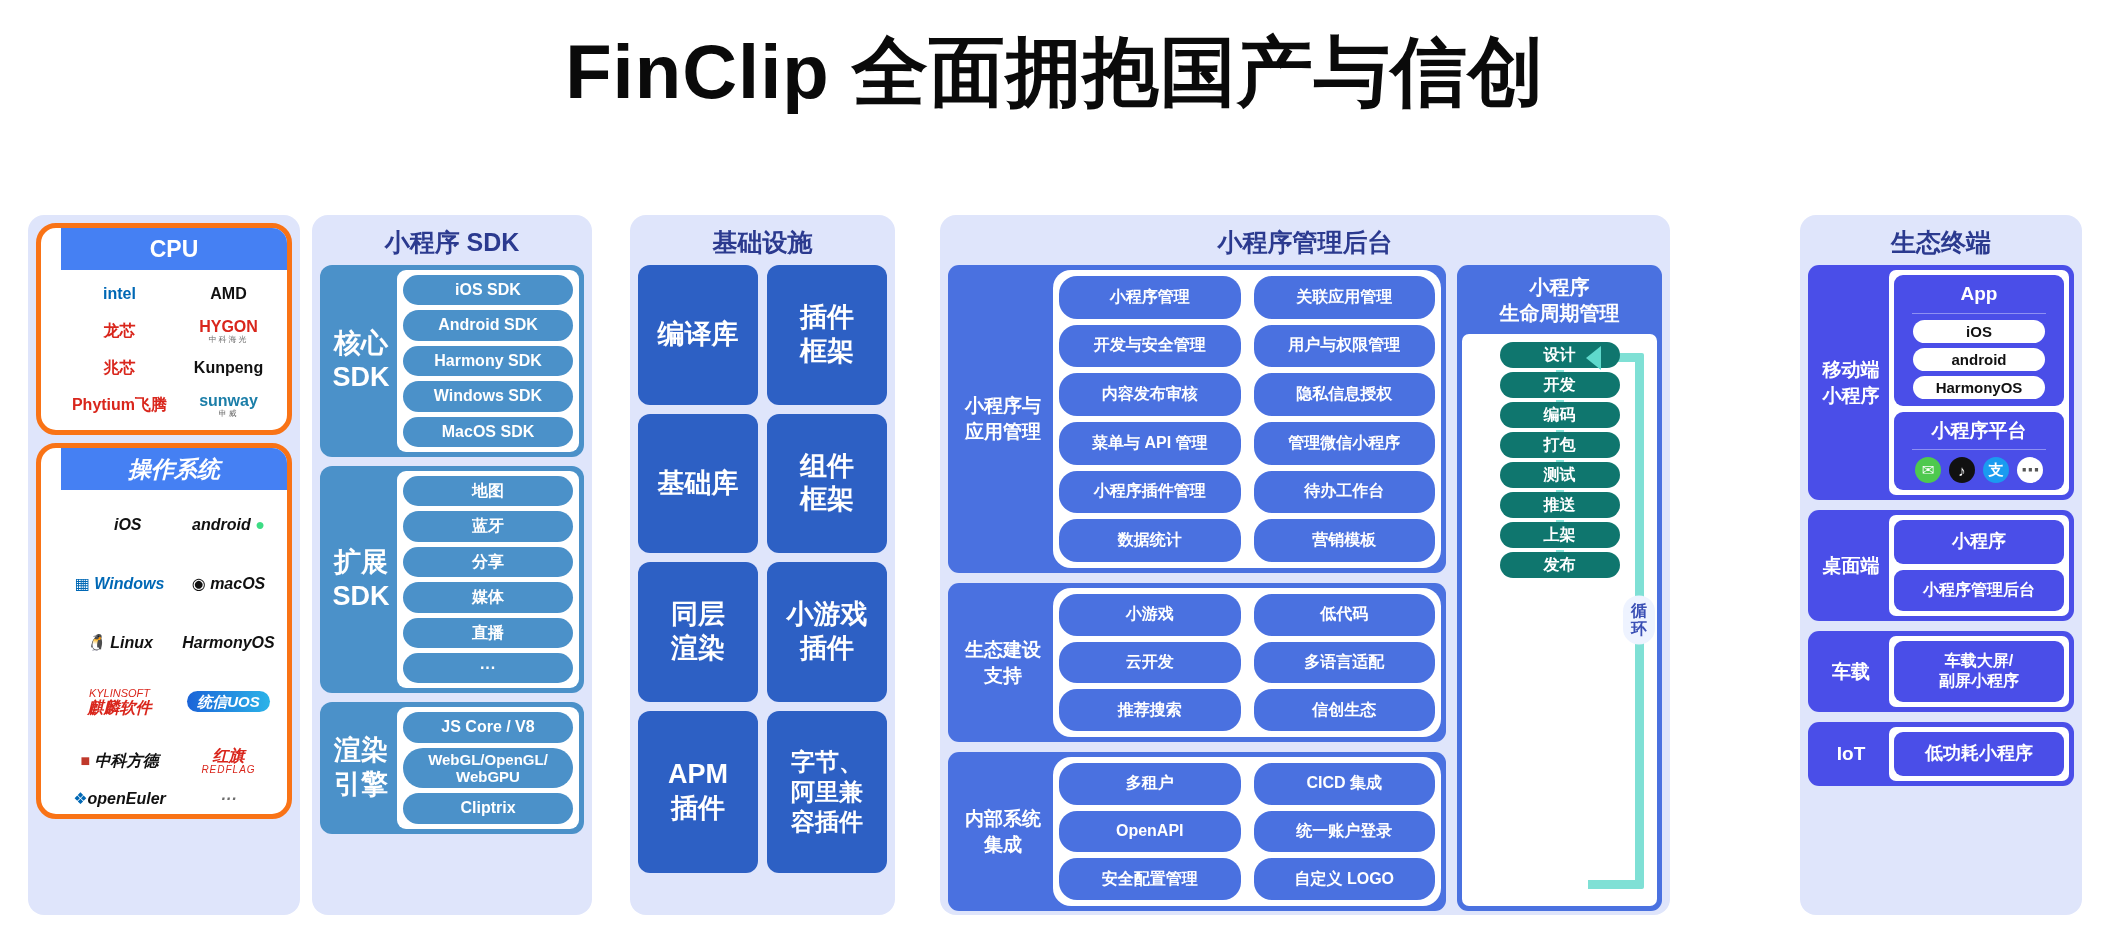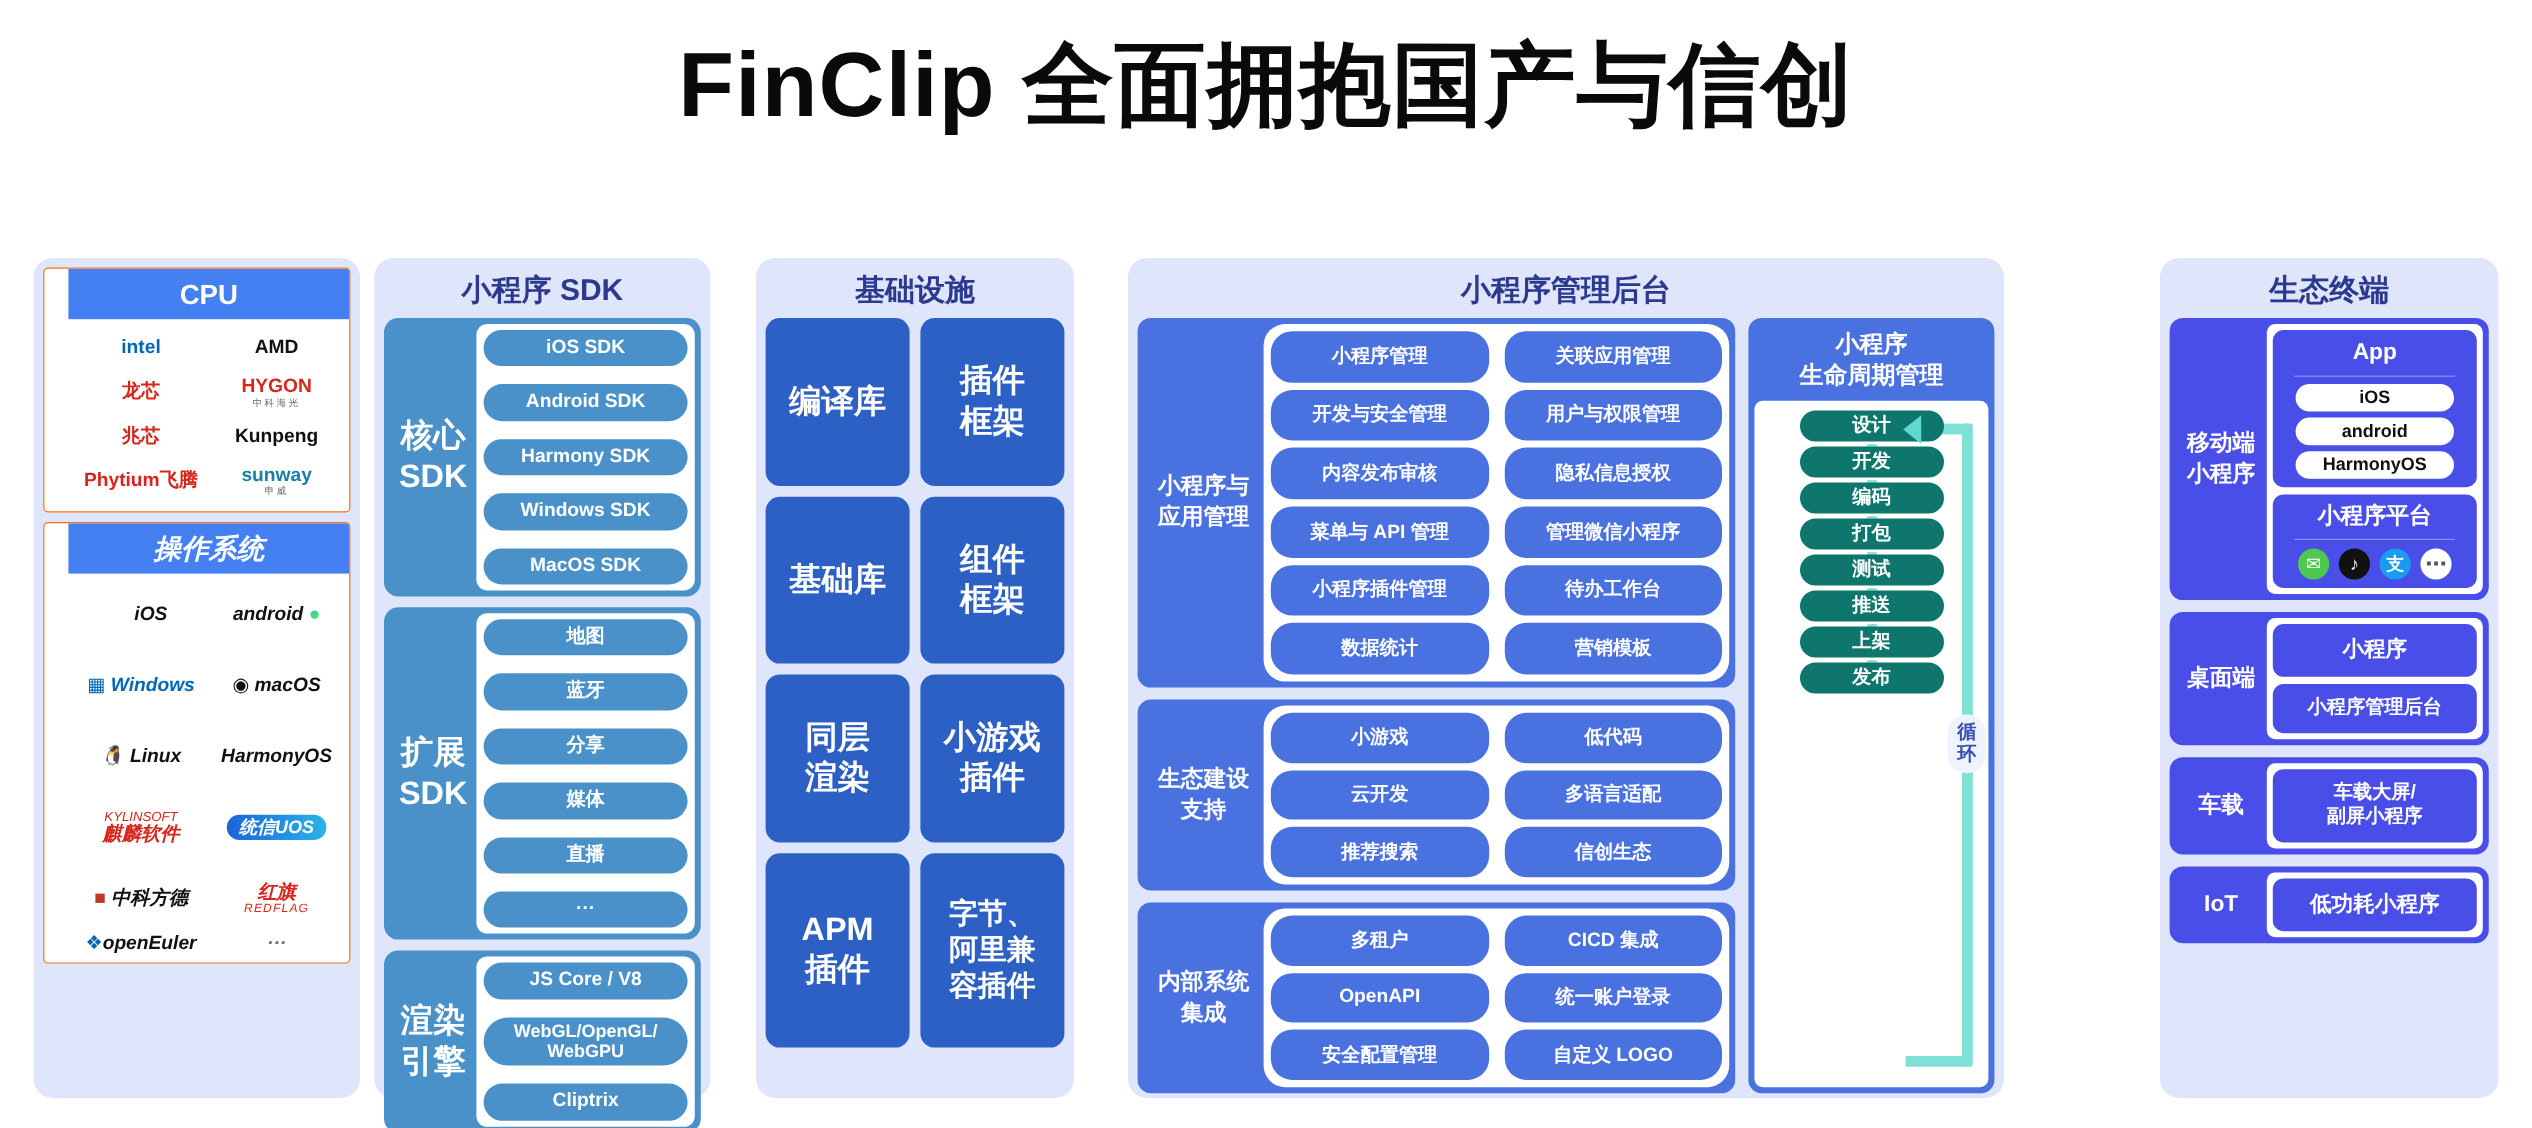--- a/index.html
+++ b/index.html
@@ -31,23 +31,23 @@
     font-size: 25px; font-weight: bold;
     color: #2b3a8f;
     line-height: 38px;
     margin-bottom: 4px;
   }
 
   
   #col-base { left: 28px; top: 215px; width: 272px; height: 700px; }
   .base-card {
     background: #ffffff;
-    border-radius: 4px;
+    border-radius: 20px;
     overflow: hidden;
-    border: 1px solid #f97316;
+    border: 5px solid #f97316;
     padding-left: 20px;
   }
   .base-card + .base-card { margin-top: 8px; font-style: italic; }
   .base-card-head {
     background: #4580f3; color: #fff;
     font-size: 23px; font-weight: bold;
     text-align: center; line-height: 42px;
   }
   .logo-grid {
     display: grid; grid-template-columns: 1fr 1fr;
@@ -78,21 +78,21 @@
   }
   .sdk-side {
     width: 72px; flex: 0 0 72px;
     display: flex; flex-direction: column;
     align-items: center; justify-content: center;
     color: #fff; font-size: 27px; font-weight: bold; line-height: 1.25;
     text-align: center;
   }
   .sdk-list {
     flex: 1; background: #fff; border-radius: 9px;
-    padding: 5px 6px; display: flex; flex-direction: column; gap: 15px;
+    padding: 5px 6px; display: flex; flex-direction: column; gap: 5px;
   }
   .sdk-pill {
     background: #4b91c9; color: #fff;
     border-radius: 20px; text-align: center;
     font-size: 16px; font-weight: bold;
     line-height: 1.15; padding: 6px 4px;
   }
   .sdk-pill.two { padding: 3px 4px; font-size: 15px; }
 
   

